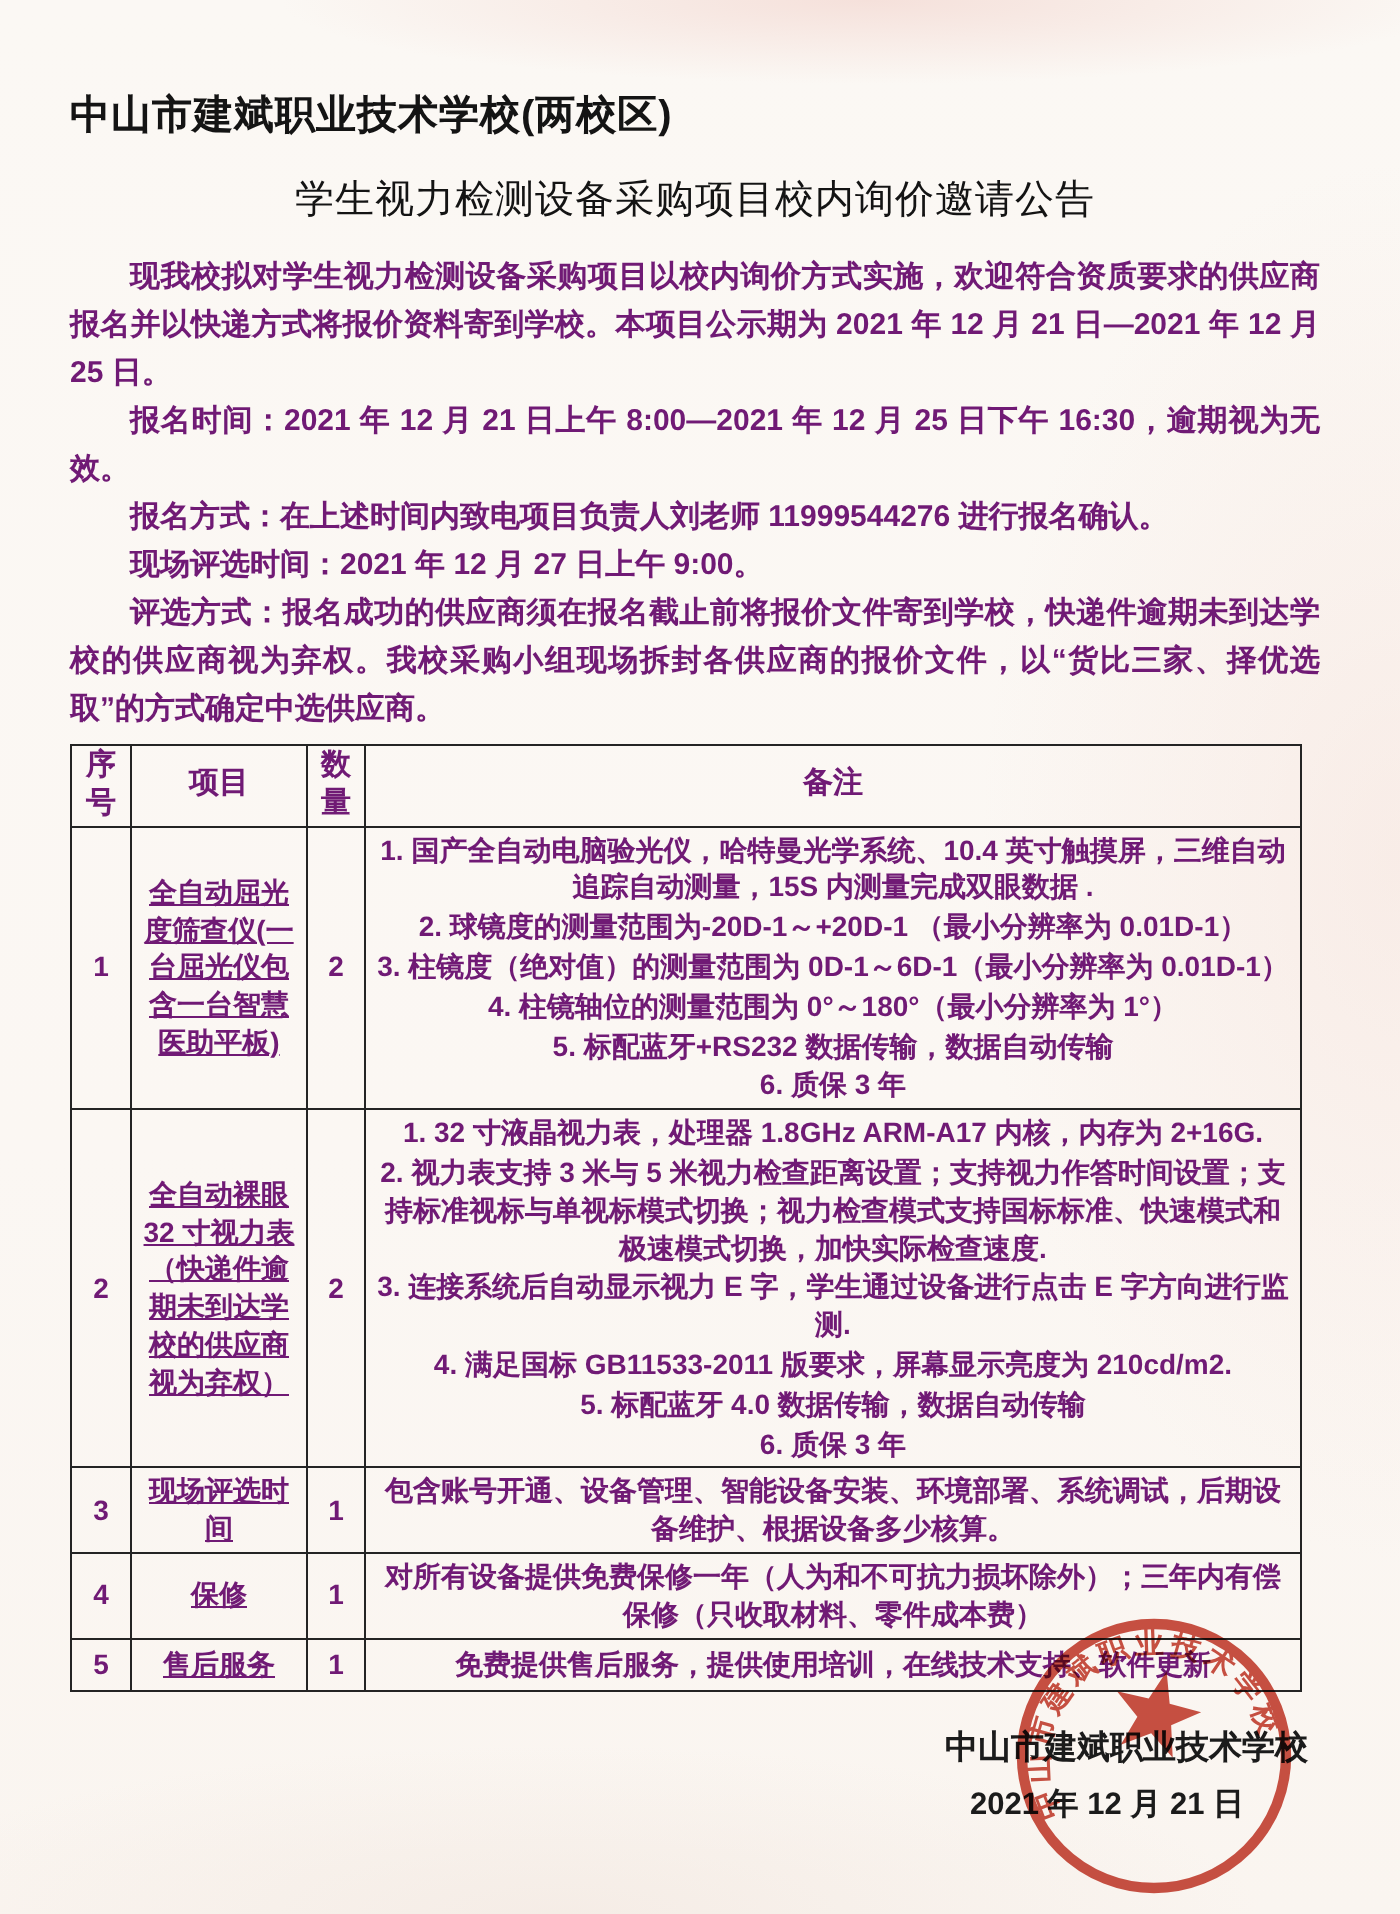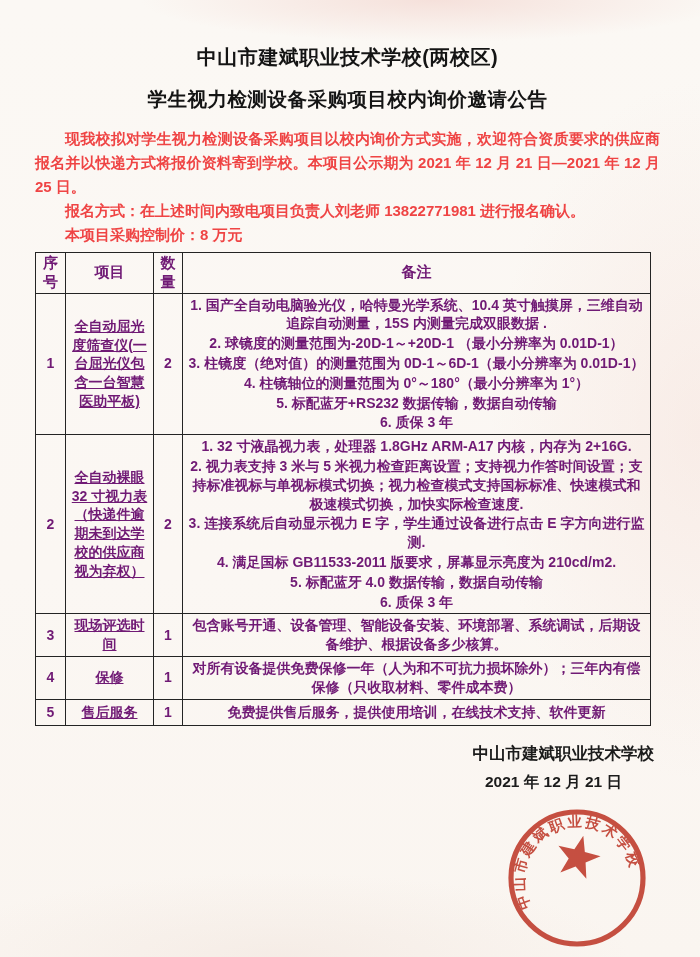--- a/index.html
+++ b/index.html
@@ -9,29 +9,29 @@
     background:
       radial-gradient(ellipse 420px 60px at 62% 0%, rgba(238,196,188,0.45), rgba(238,196,188,0) 70%),
       radial-gradient(ellipse 300px 500px at 100% 45%, rgba(243,216,208,0.35), rgba(243,216,208,0) 70%),
       radial-gradient(ellipse 500px 120px at 40% 100%, rgba(240,228,220,0.5), rgba(240,228,220,0) 70%),
       linear-gradient(180deg,#fbf8f4 0%,#fbf7f3 60%,#faf5f0 100%);
     color:#1b1b1b;
   }
   .page{position:relative;width:700px;height:957px;}
   .content{position:absolute;left:35px;top:44px;width:625px;}
   .title{
-    text-align:center;font-size:20px;font-weight:700;letter-spacing:.5px;
+    font-size:20px;font-weight:700;letter-spacing:.5px;
     color:#141414;margin:0;
   }
   .subtitle{
-    text-align:center;font-size:19.5px;font-weight:700;letter-spacing:.5px;
+    text-align:center;font-size:19.5px;font-weight:400;letter-spacing:.5px;
     color:#141414;margin:15px 0 0 0;
   }
   .paras{margin-top:14px;font-size:15px;font-weight:700;line-height:24px;text-align:justify;}
-  .para{margin:0;text-indent:2em;color:#ef4444;}
+  .para{margin:0;text-indent:2em;color:#701a75;}
   table.req{
     border-collapse:collapse;table-layout:fixed;width:615px;margin-top:5px;
     font-size:14px;font-weight:700;color:#701a75;
   }
   table.req th,table.req td{
     border:1.6px solid #242424;padding:1px 2px;text-align:center;vertical-align:middle;
     line-height:18.8px;overflow:hidden;
   }
   col.c1{width:30px}col.c2{width:88px}col.c3{width:29px}col.c4{width:468px}
   thead tr{height:39px}
@@ -56,22 +56,24 @@
 <body>
 
 <div class="page">
   <div class="content">
 
     <h1 class="title">中山市建斌职业技术学校(两校区)</h1>
     <h2 class="subtitle">学生视力检测设备采购项目校内询价邀请公告</h2>
 
     <div class="paras">
         <p class="para">现我校拟对学生视力检测设备采购项目以校内询价方式实施，欢迎符合资质要求的供应商报名并以快递方式将报价资料寄到学校。本项目公示期为 2021 年 12 月 21 日—2021 年 12 月 25 日。</p>
-        <p class="para">报名方式：在上述时间内致电项目负责人刘老师 13822771981 进行报名确认。</p>
-        <p class="para">本项目采购控制价：8 万元</p>
+        <p class="para">报名时间：2021 年 12 月 21 日上午 8:00—2021 年 12 月 25 日下午 16:30，逾期视为无效。</p>
+        <p class="para">报名方式：在上述时间内致电项目负责人刘老师 11999544276 进行报名确认。</p>
+        <p class="para">现场评选时间：2021 年 12 月 27 日上午 9:00。</p>
+        <p class="para">评选方式：报名成功的供应商须在报名截止前将报价文件寄到学校，快递件逾期未到达学校的供应商视为弃权。我校采购小组现场拆封各供应商的报价文件，以“货比三家、择优选取”的方式确定中选供应商。</p>
       </div>
 
     <table class="req">
       <colgroup>
           <col class="c1">
           <col class="c2">
           <col class="c3">
           <col class="c4">
         </colgroup>
       <thead>

